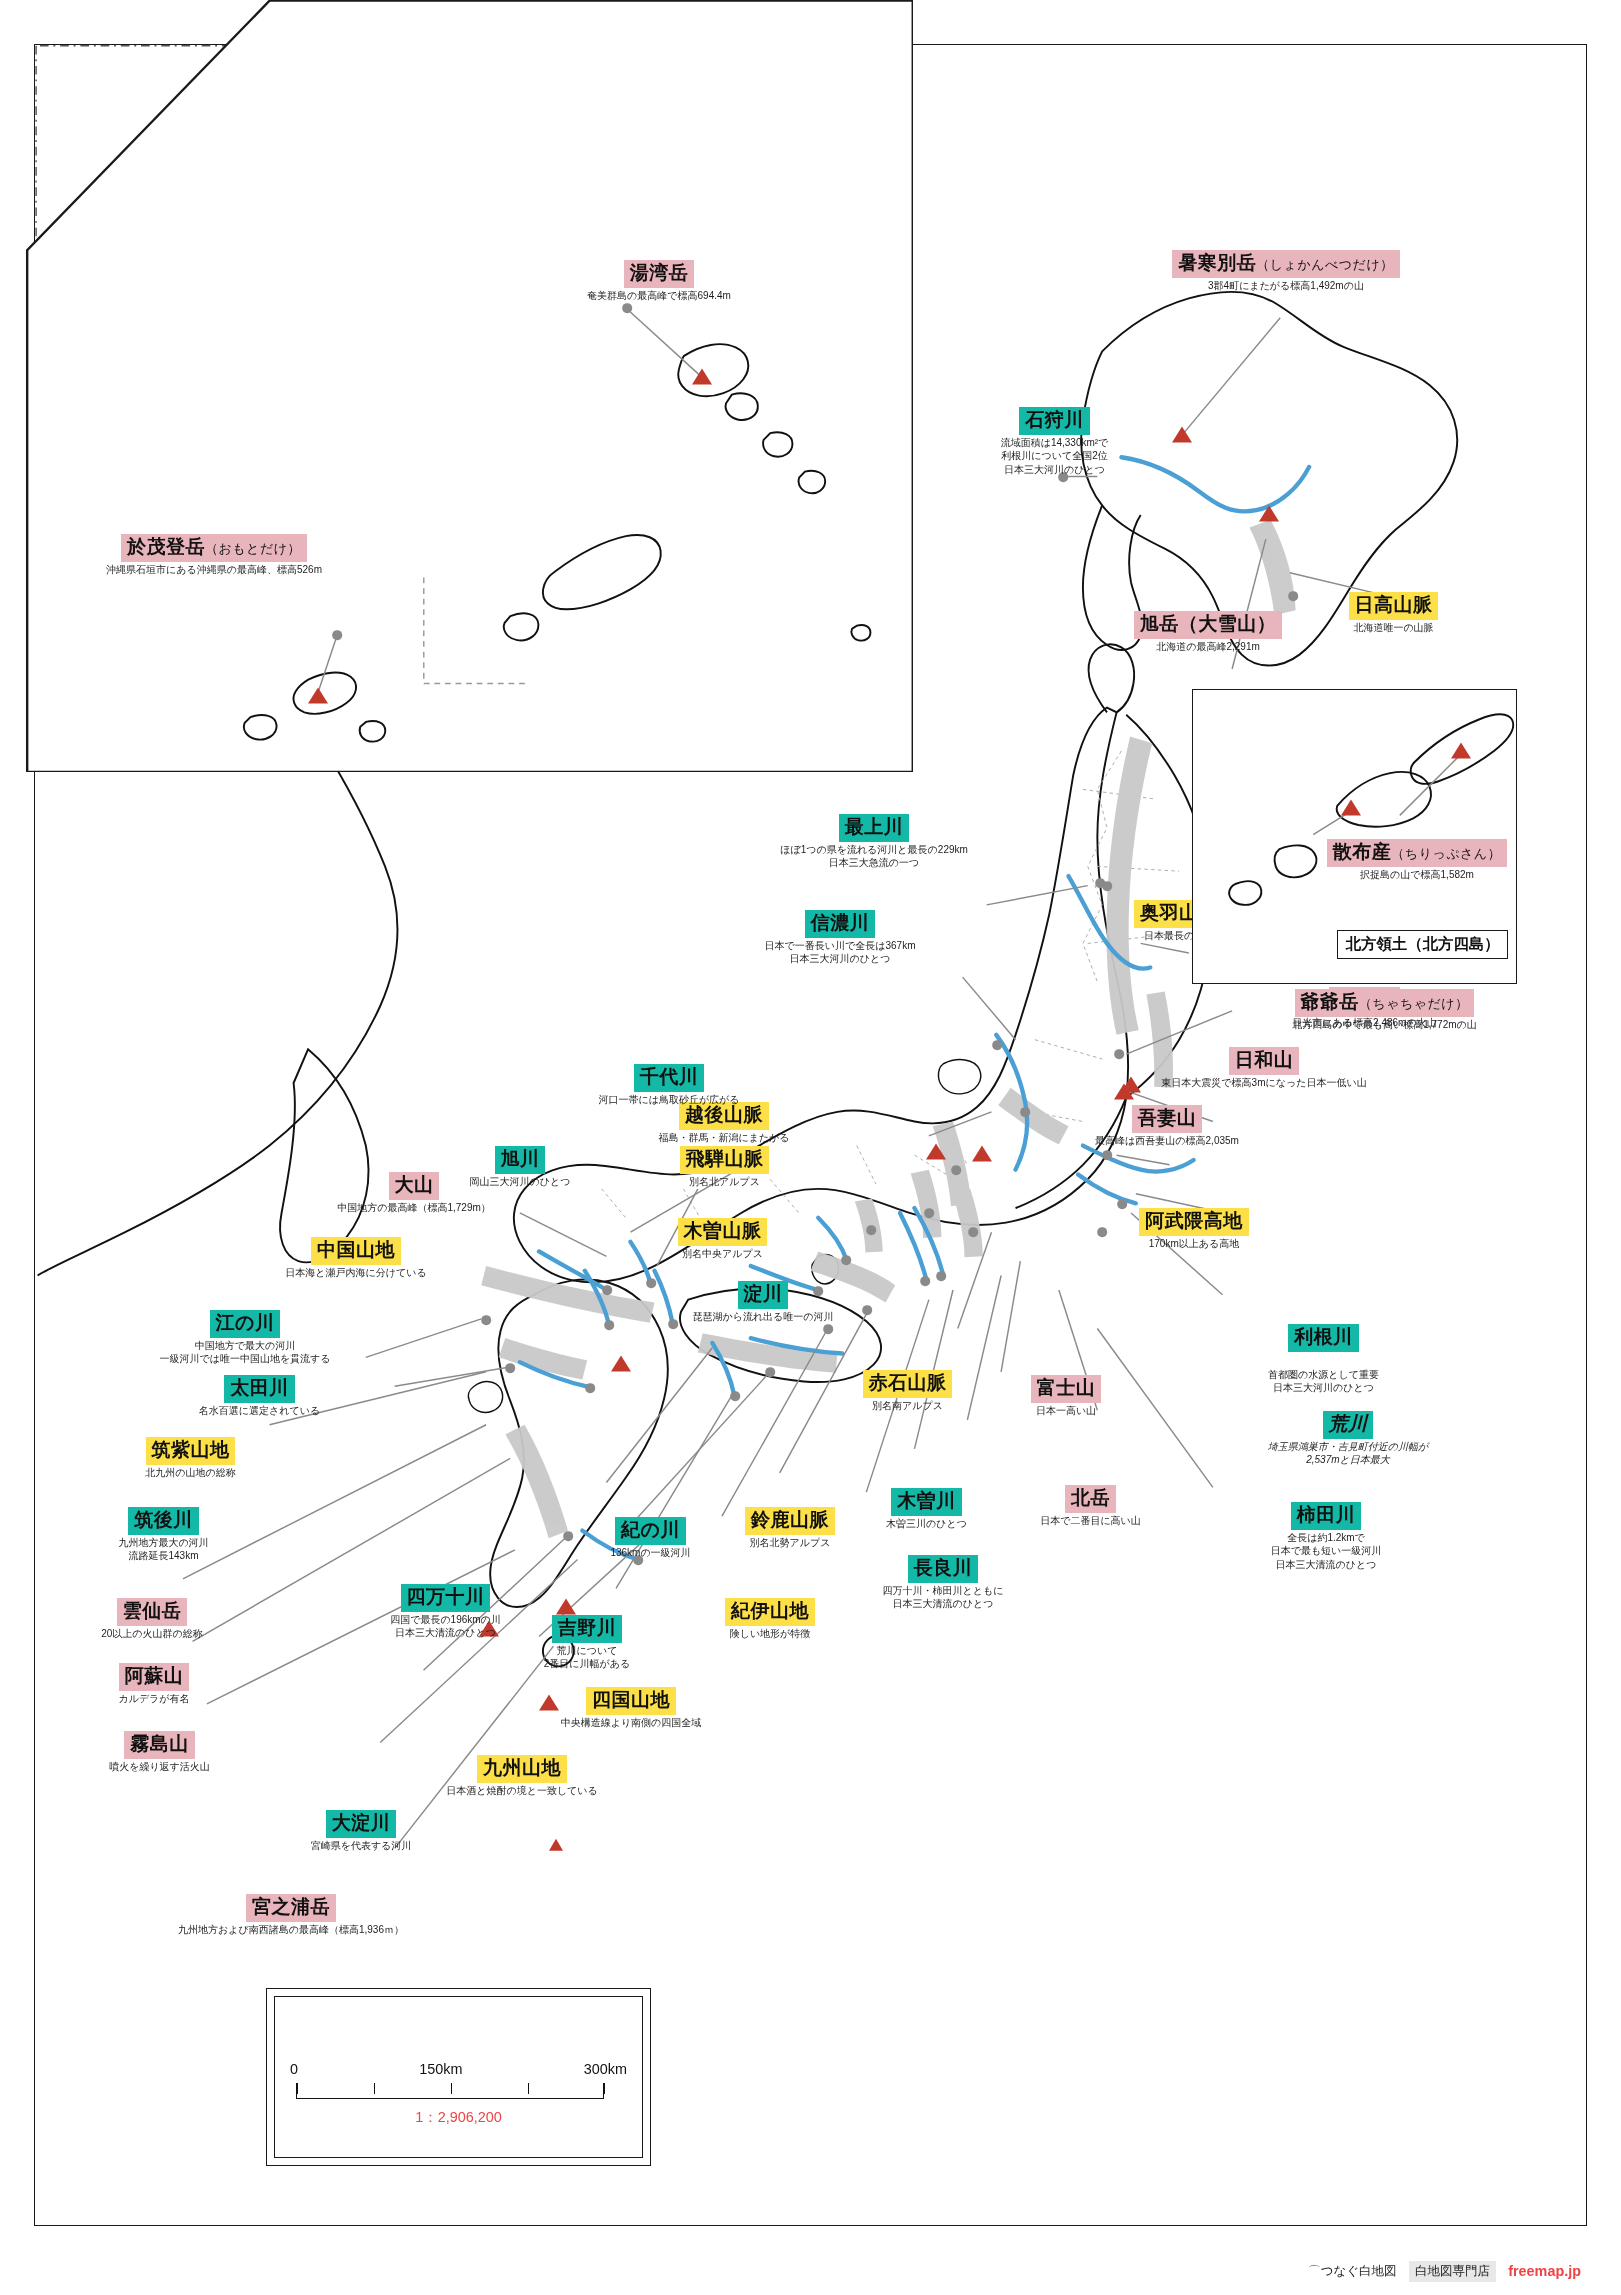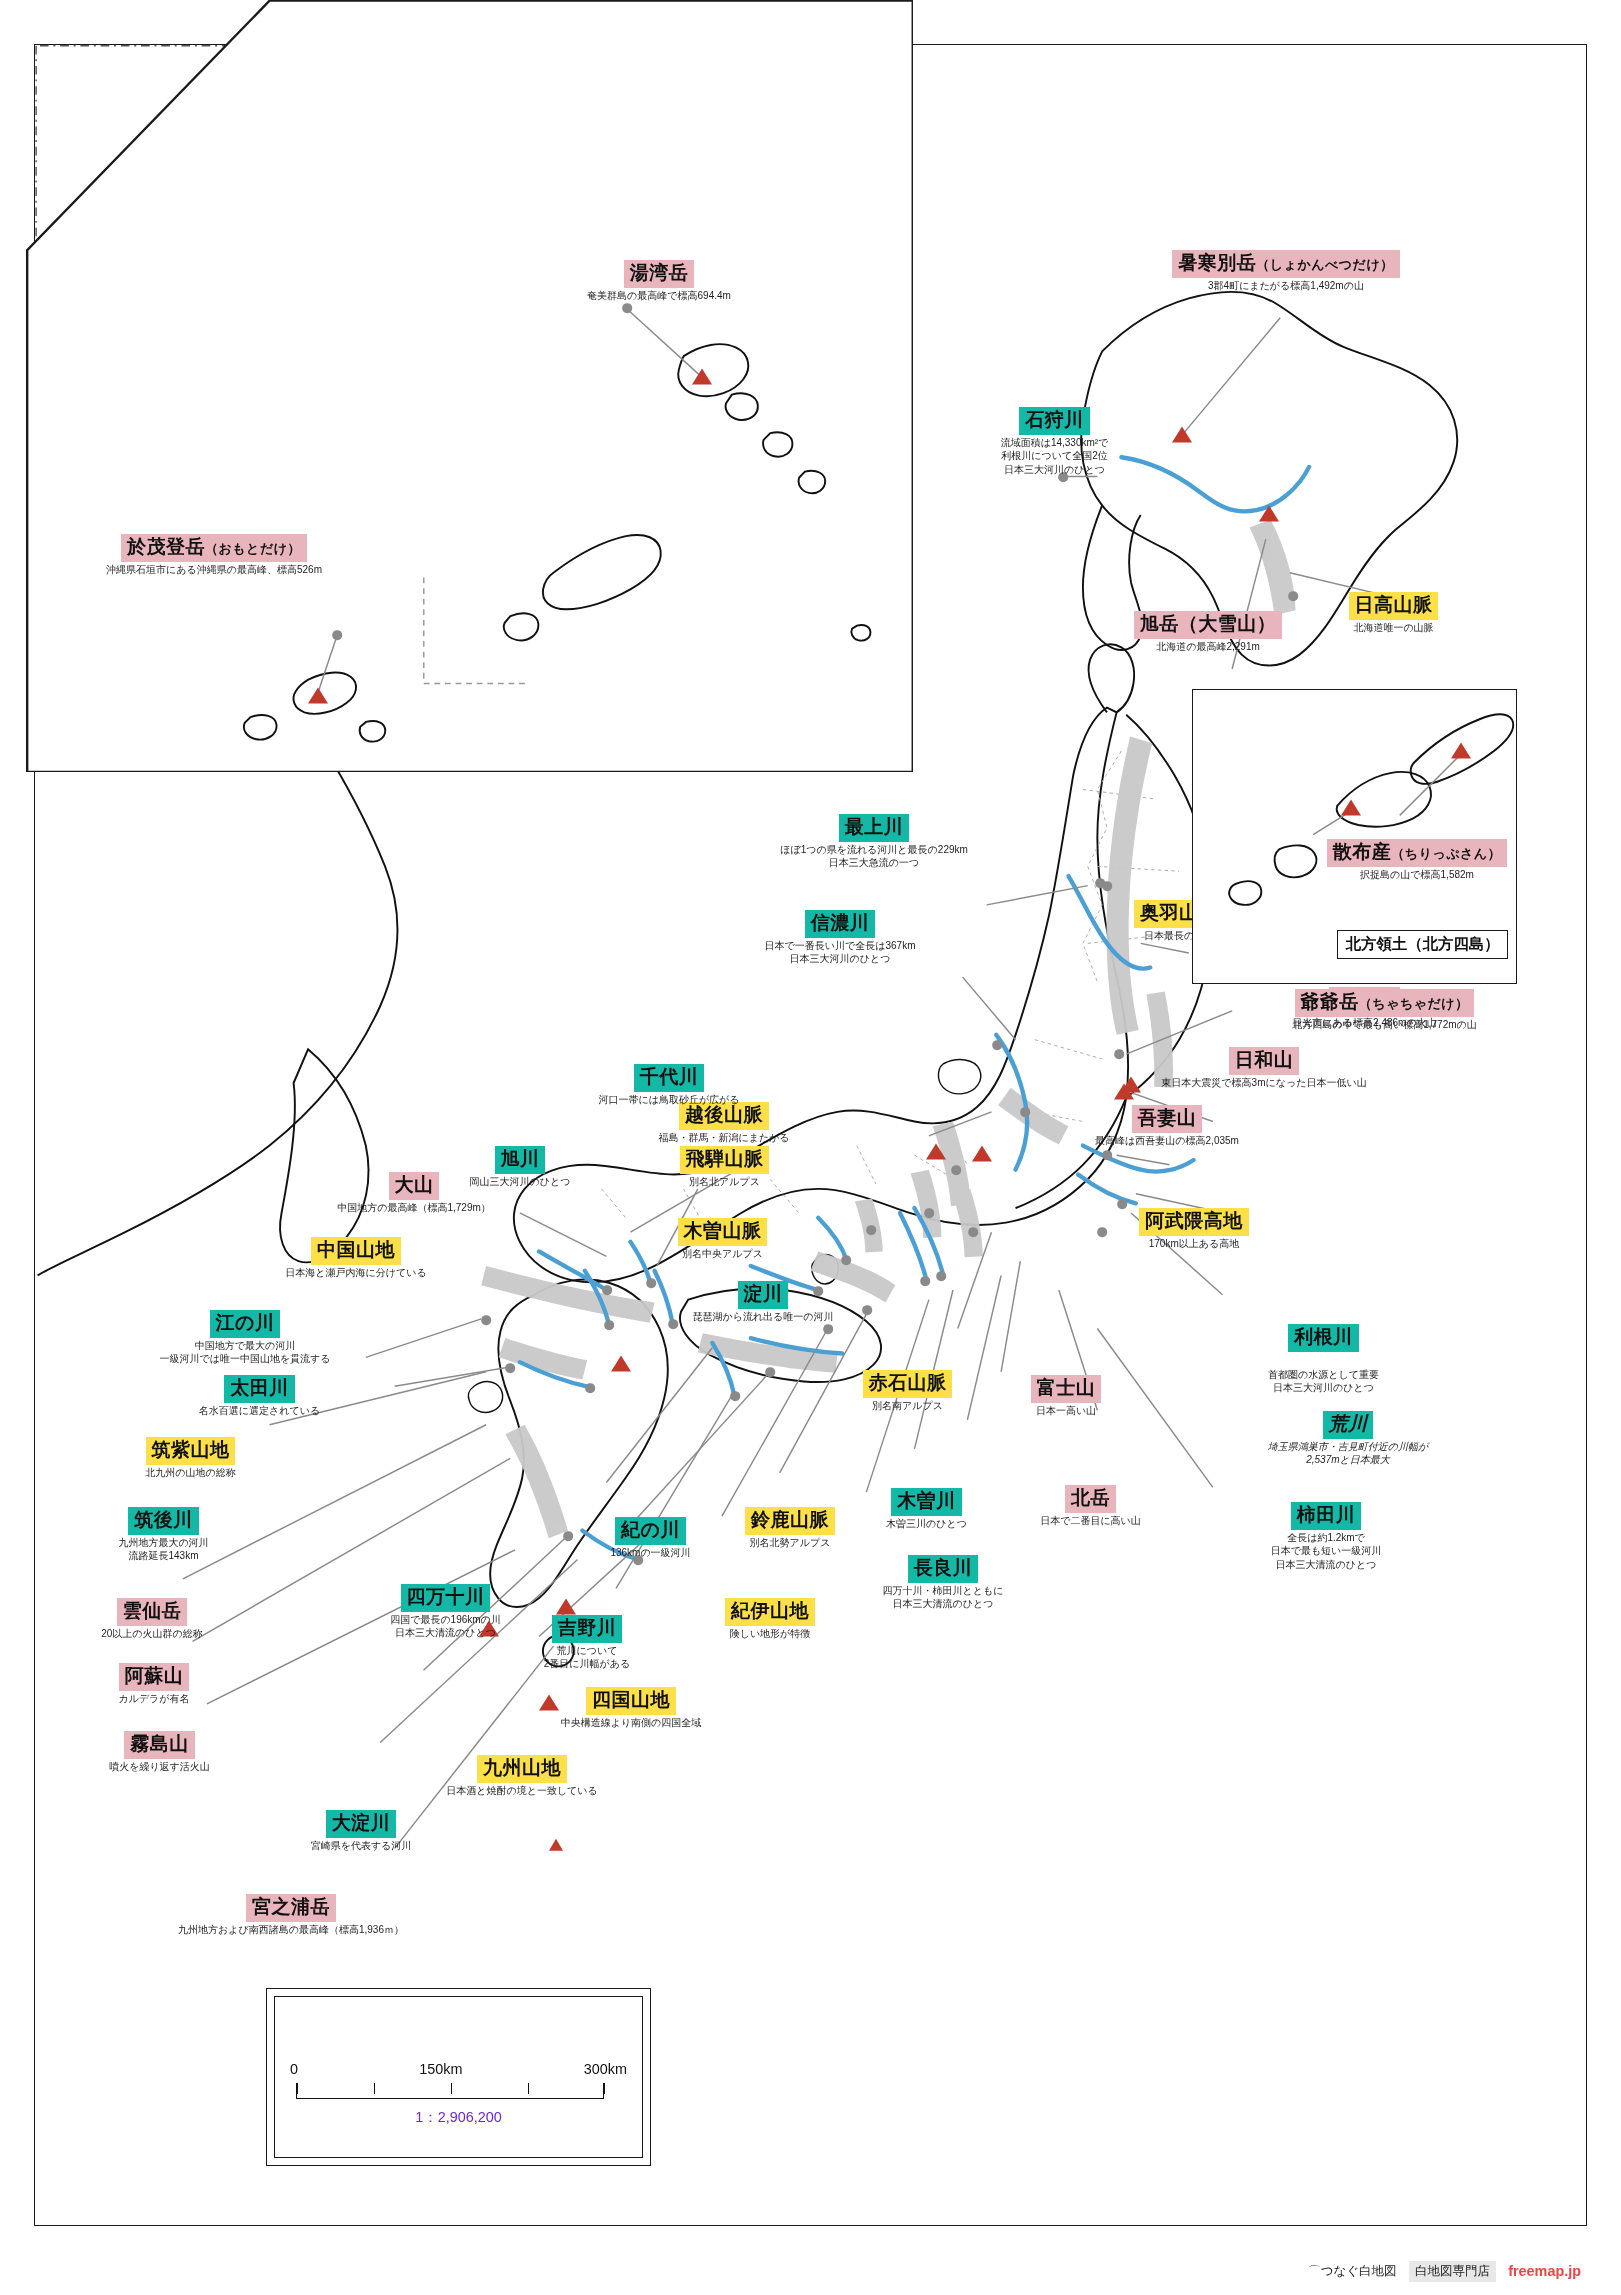--- a/index.html
+++ b/index.html
@@ -37,21 +37,21 @@
   .label .lbl-sub{
     display:block;
     font-size:10px;
     color:#1c1c1c;
     margin-top:1px;
     line-height:1.35;
   }
   .label.mountain .lbl-title{ background:#e8b5bd; }
   .label.river .lbl-title{ background:#14b8a6; }
   .label.range .lbl-title{ background:#fde047; }
-  .label .lbl-kana{ font-size:13px; font-weight:bold; }
+  .label .lbl-kana{ font-size:13px; font-weight:normal; }
 
   
   .marker{
     position:absolute;
     width:0;height:0;
     border-left:10.6px solid transparent;
     border-right:10.6px solid transparent;
     border-bottom:16.4px solid #c0392b;
     transform:translate(-50%,-60%);
   }
@@ -122,21 +122,21 @@
   #scale-bar{
     position:absolute; left:29px; top:94px; width:308px; height:16.4px;
     border:1.4px solid #111; border-top:none;
     box-sizing:border-box;
   }
   #scale-bar .tick{
     position:absolute; top:0px; width:1.4px; height:10.6px; background:#111;
   }
   #scale-ratio{
     position:absolute; left:0; right:0; top:119px;
-    text-align:center; font-size:14.4px; color:#6d28d9;
+    text-align:center; font-size:14.4px; color:#ef4444;
   }
 
   
   #footer{
     position:absolute; right:40px; bottom:13.5px;
     display:flex; align-items:center; gap:12.5px;
     font-size:12.5px; color:#222;
   }
   #footer .brand-box{
     background:#e8e8e8; padding:1.9px 5.8px; font-size:12.5px; color:#222;

